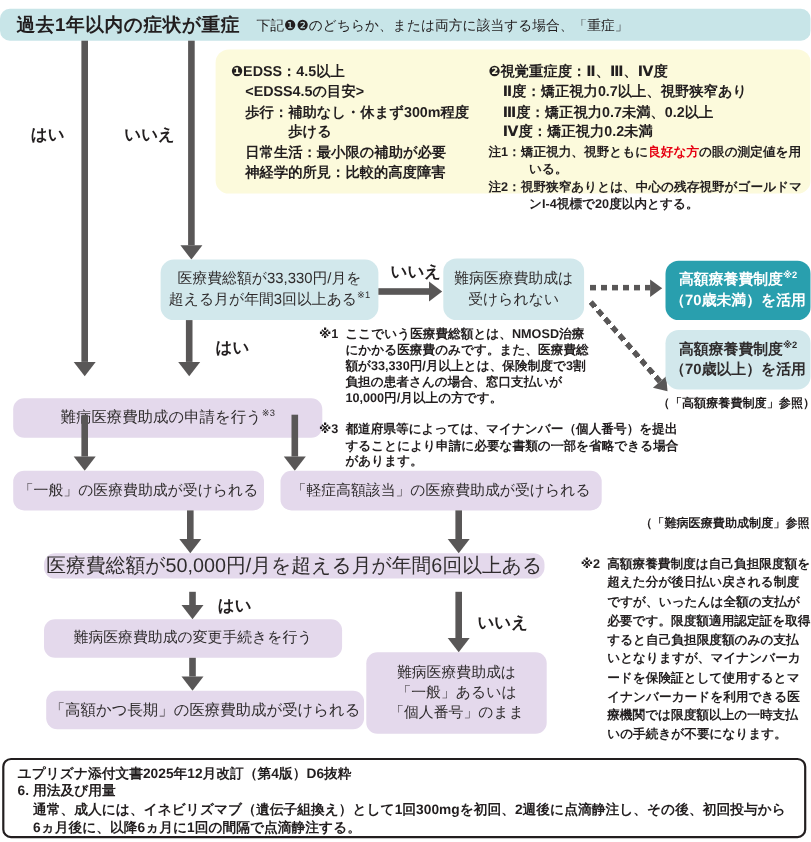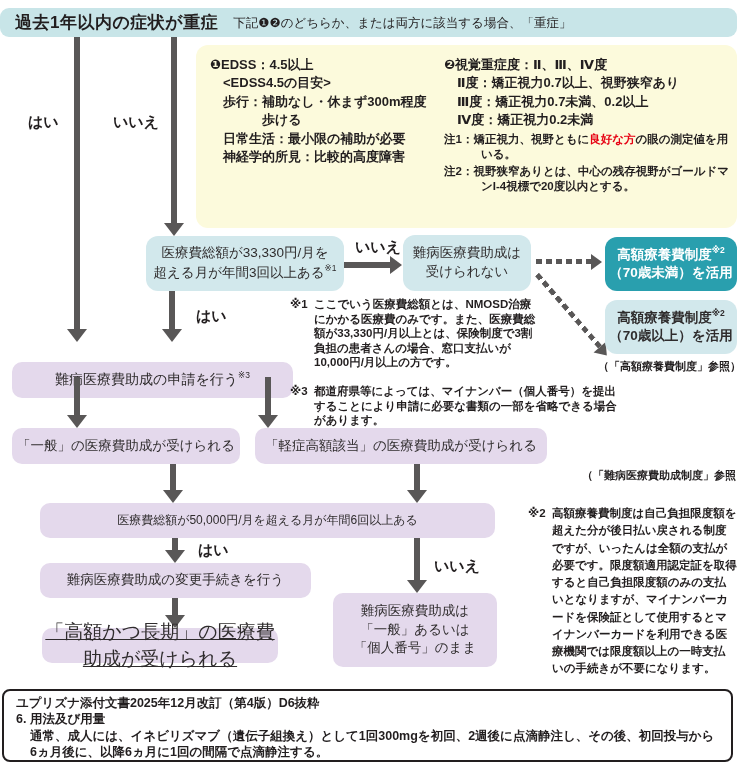--- a/index.html
+++ b/index.html
@@ -9,21 +9,21 @@
   *{margin:0;box-sizing:border-box;}
   body{background:#fff;}
   .page{position:relative;width:737px;height:765px;background:#fff;overflow:hidden;
         font-family:"Liberation Sans","DejaVu Sans",sans-serif;color:var(--ink);}
 
   .header{position:absolute;left:0;top:8px;width:737px;height:29px;background:var(--header-bg);
           border-radius:9px;display:flex;align-items:center;gap:15px;padding-left:15px;}
   .header .title{font-size:17px;font-weight:bold;letter-spacing:.5px;}
   .header .subtitle{font-size:12.5px;padding-top:2px;font-family:Liberation Serif, serif;}
 
-  .criteria{position:absolute;left:196px;top:45px;width:541px;height:183px;background:var(--yellow);border-radius:12px;}
+  .criteria{position:absolute;left:196px;top:45px;width:541px;height:131px;background:var(--yellow);border-radius:12px;}
   .col{position:absolute;top:11px;font-size:13px;font-weight:bold;line-height:1.42;}
   .col1{left:14px;width:240px;}
   .col2{left:248px;width:286px;}
   .col > div{white-space:nowrap;}
   .ind1{padding-left:13px;}
   .ind2{padding-left:52px;}
   .vnote{white-space:normal !important;font-size:11.5px;line-height:1.3;padding-left:37px;text-indent:-37px;margin-top:2px;}
   .red{color:var(--red);}
   .source{position:absolute;right:8px;bottom:7px;text-align:right;font-size:10.5px;font-weight:bold;line-height:1.35;}
   .source div{white-space:nowrap;}
@@ -142,34 +142,34 @@
     <div>「一般」の医療費助成が受けられる</div>
   </div>
   <div class="fbox purple" style="left:255px;top:428px;width:292px;height:36px;font-size:13.5px;">
     <div>「軽症高額該当」の医療費助成が受けられる</div>
   </div>
   <div class="ref" style="left:582px;top:468px;width:152px;">（「難病医療費助成制度」参照）</div>
 
   <div class="v-arrow" style="left:170px;top:464px;height:26px;"></div>
   <div class="v-arrow" style="left:414px;top:464px;height:26px;"></div>
 
-  <div class="fbox purple" style="left:40px;top:503px;width:455px;height:35px;font-size:12px;">
+  <div class="fbox purple" style="left:40px;top:503px;width:455px;height:23px;font-size:18px;">
     <div>医療費総額が50,000円/月を超える月が年間6回以上ある</div>
   </div>
 
   <div class="v-arrow" style="left:172px;top:538px;height:12px;"></div>
   <div class="lab" style="left:198px;top:541px;">はい</div>
   <div class="v-arrow" style="left:414px;top:538px;height:42px;"></div>
   <div class="lab" style="left:434px;top:557px;">いいえ</div>
 
   <div class="fbox purple" style="left:40px;top:563px;width:271px;height:35px;font-size:13.5px;">
     <div>難病医療費助成の変更手続きを行う</div>
   </div>
   <div class="v-arrow" style="left:172px;top:598px;height:17px;"></div>
-  <div class="fbox purple" style="left:42px;top:628px;width:236px;height:35px;font-size:19px;text-decoration:underline;">
+  <div class="fbox purple" style="left:42px;top:628px;width:289px;height:35px;font-size:14px;">
     <div>「高額かつ長期」の医療費助成が受けられる</div>
   </div>
 
   <div class="fbox purple" style="left:333px;top:593px;width:164px;height:74px;font-size:13.5px;">
     <div>難病医療費助成は</div>
     <div>「一般」あるいは</div>
     <div>「個人番号」のまま</div>
   </div>
 
   <div class="note note-tall" style="left:528px;top:505px;width:209px;">

